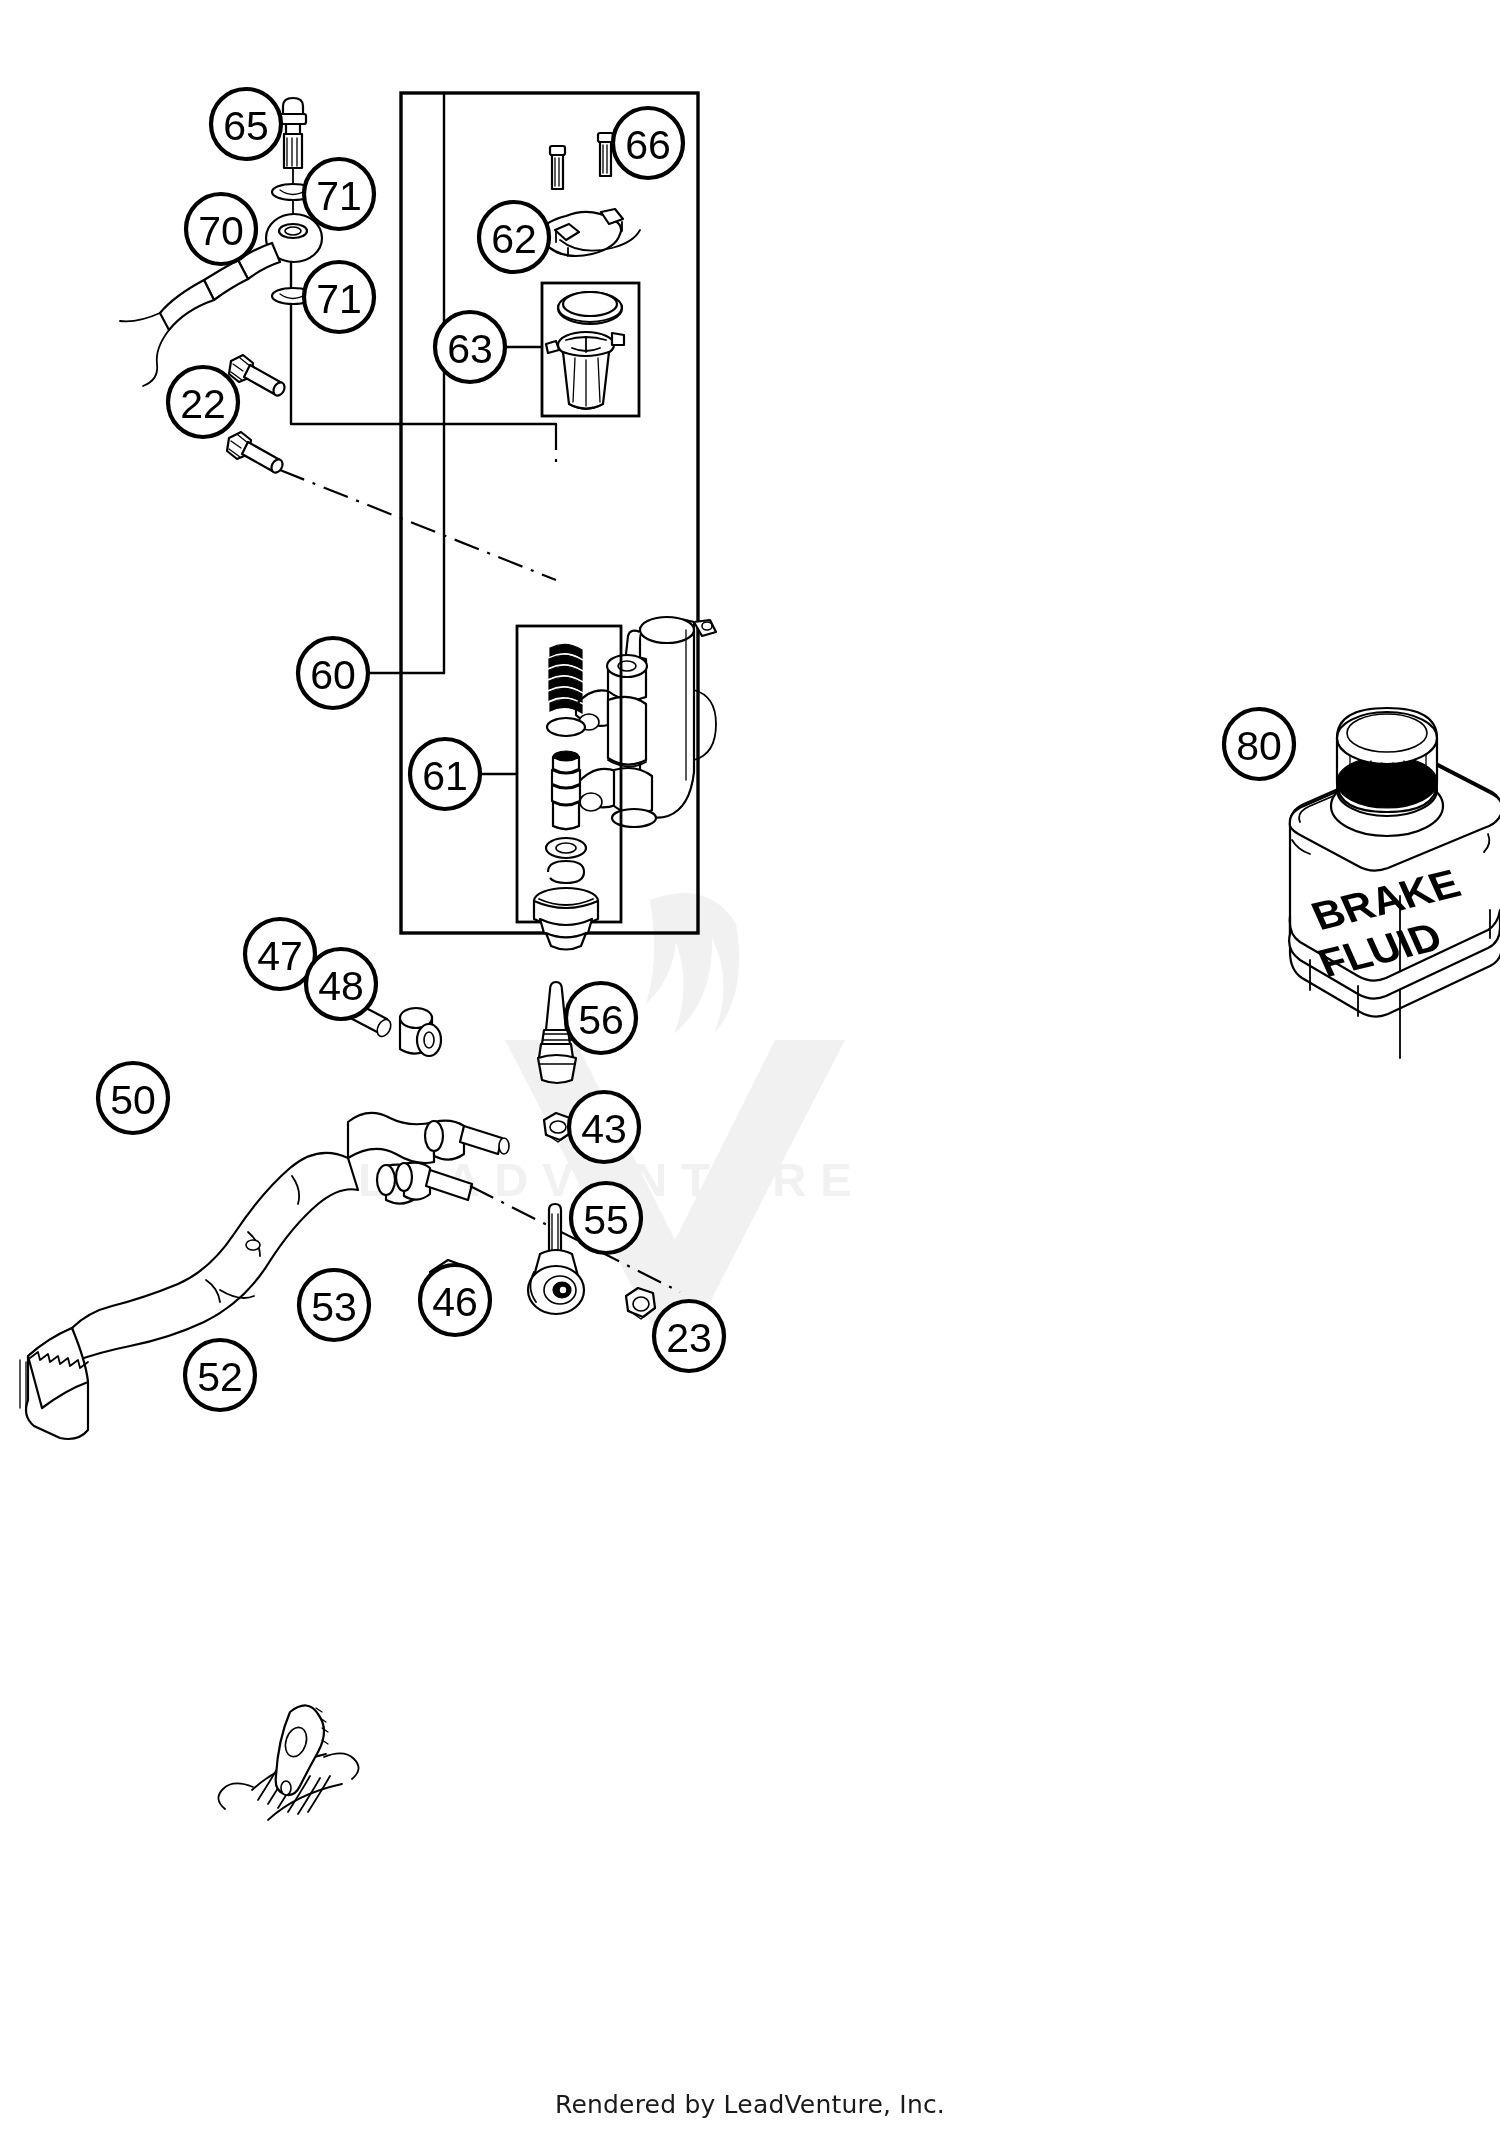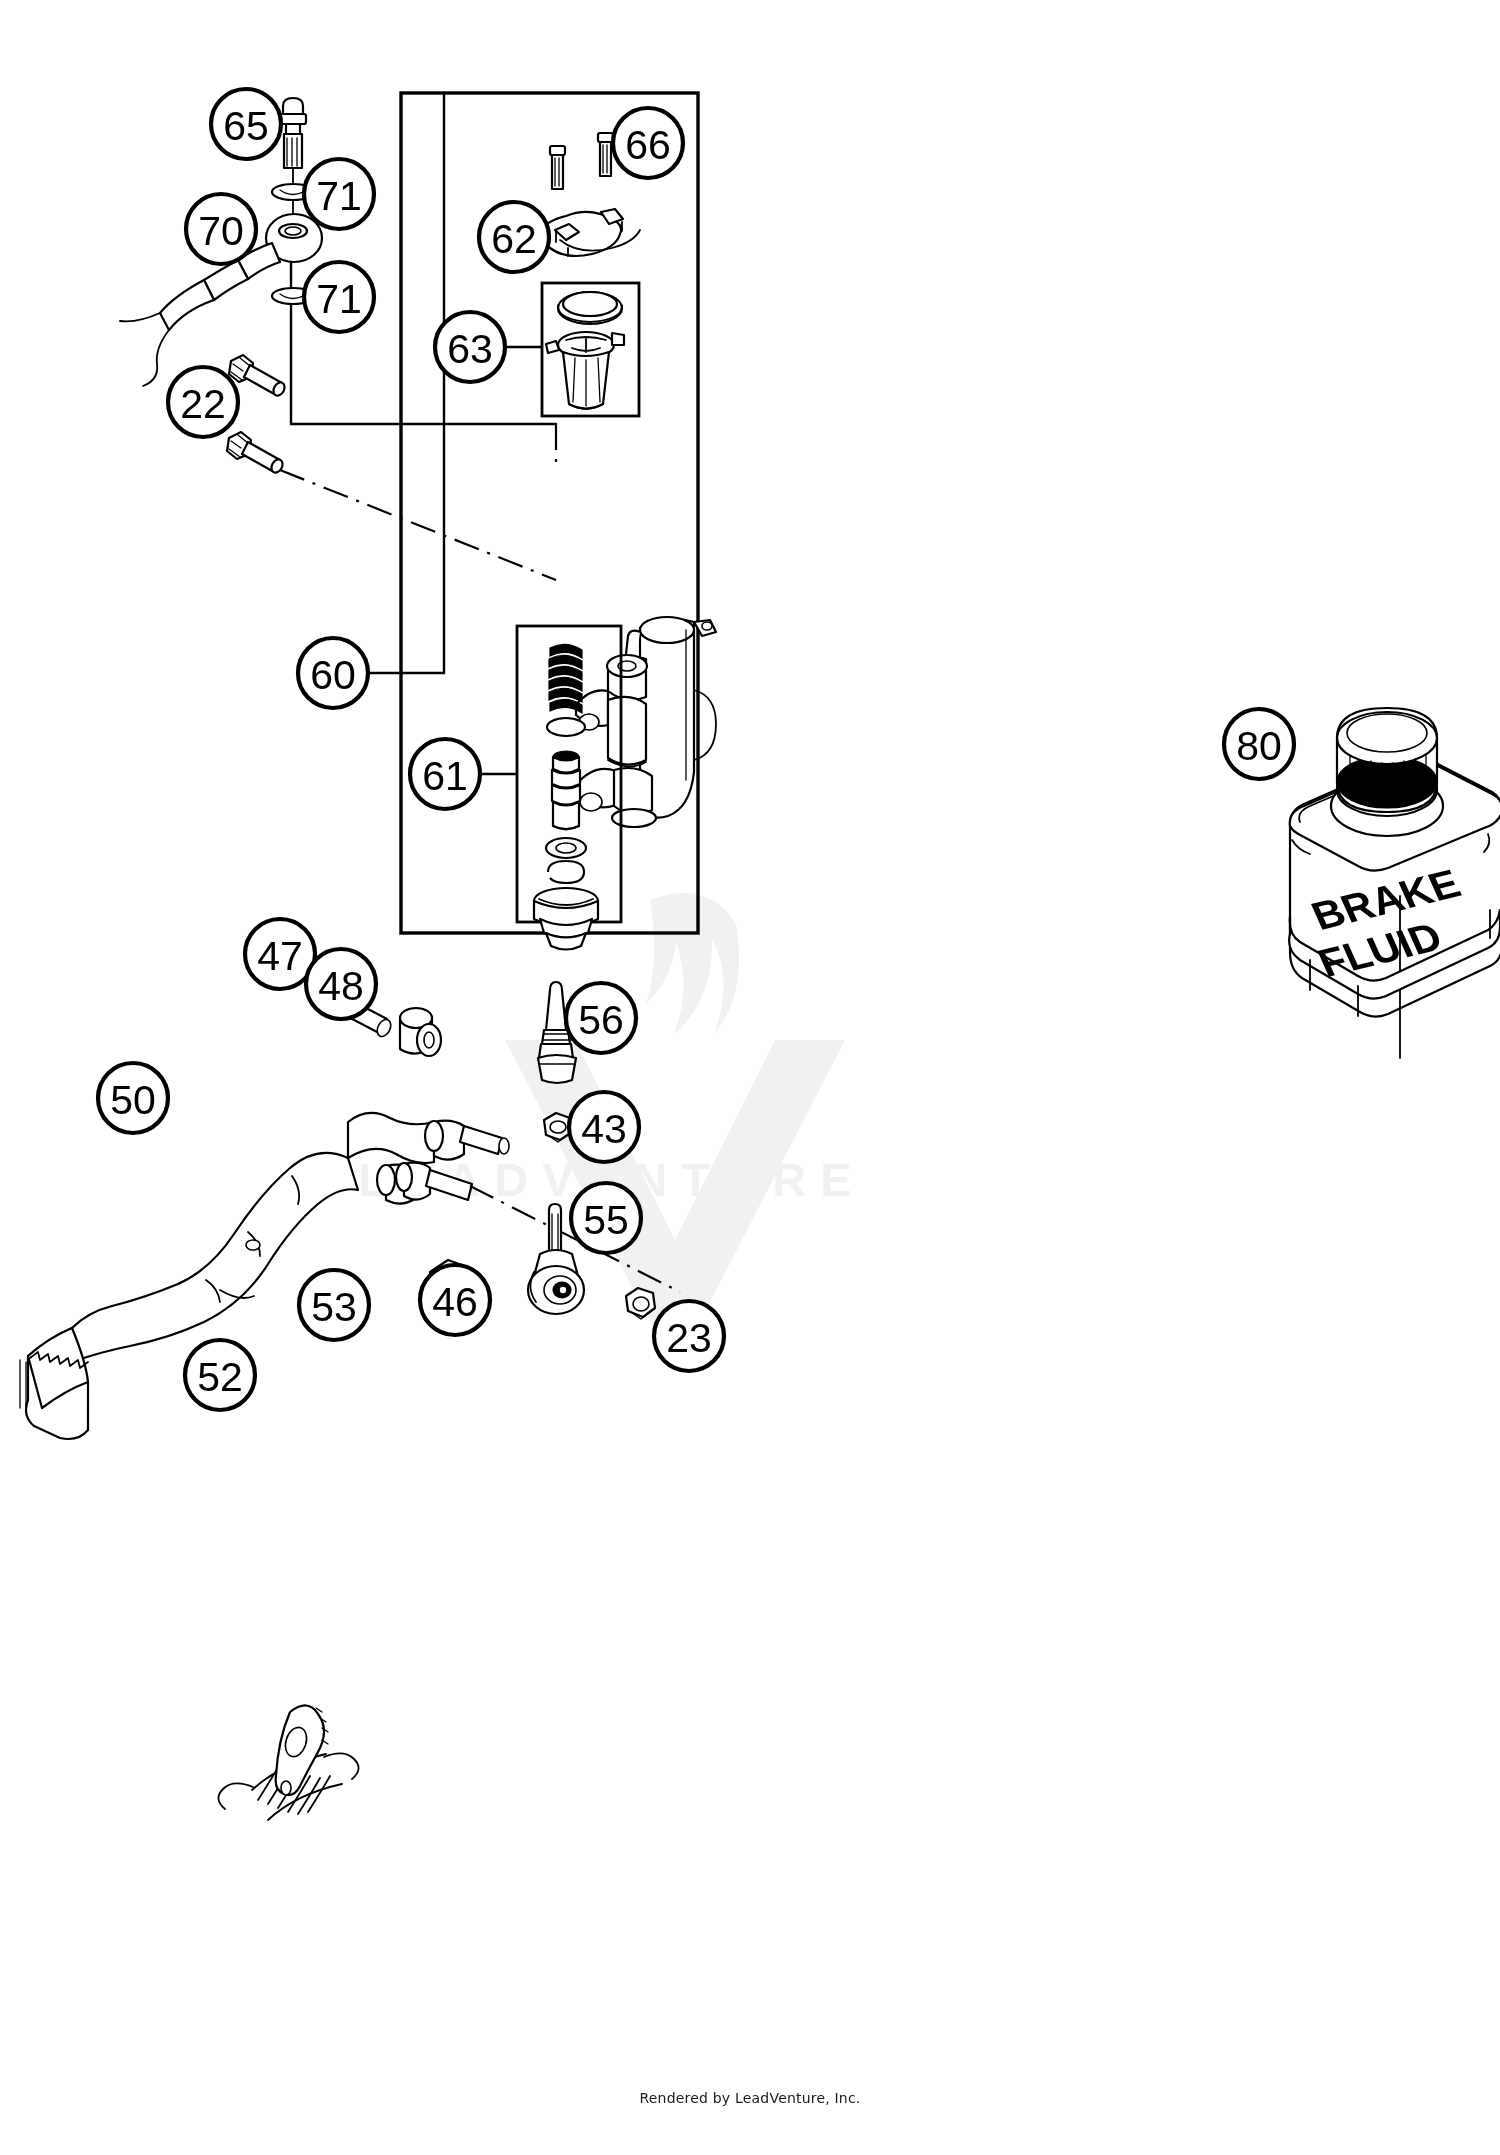--- a/index.html
+++ b/index.html
@@ -3,21 +3,21 @@
 <meta charset="utf-8">
 <style>
   html,body{margin:0;padding:0;background:#ffffff;}
   body{font-family:"Liberation Sans",sans-serif;}
   #page{position:relative;width:1500px;height:2155px;background:#fff;overflow:hidden;}
   #diagram{position:absolute;left:0;top:0;width:1500px;height:2155px;}
   .wm{position:absolute;color:#f1f1f1;font-family:"Liberation Sans",sans-serif;
       font-weight:700;letter-spacing:0.30em;white-space:nowrap;user-select:none;}
   #wm-text{left:358px;top:1152px;font-size:47px;}
   #footer{position:absolute;left:0;top:2090px;width:1500px;text-align:center;
-          font-family:"DejaVu Sans",sans-serif;font-size:14px;color:#1a1a1a;letter-spacing:.2px;}
+          font-family:"DejaVu Sans",sans-serif;font-size:25px;color:#1a1a1a;letter-spacing:.2px;}
 </style>
 </head>
 <body>
 
 <div id="page">
 
   <div class="wm" id="wm-text">LEADVENTURE</div>
 
   <svg id="diagram" viewBox="0 0 1500 2155" xmlns="http://www.w3.org/2000/svg">
     <defs>

